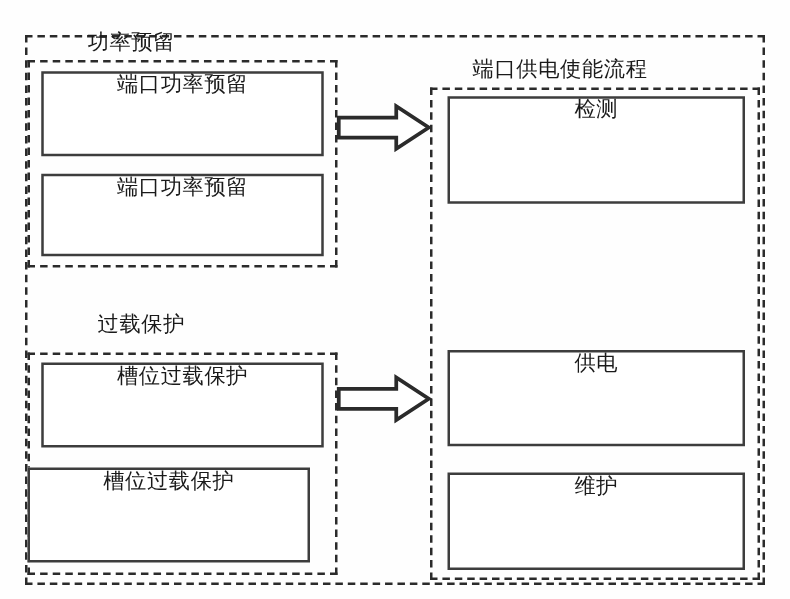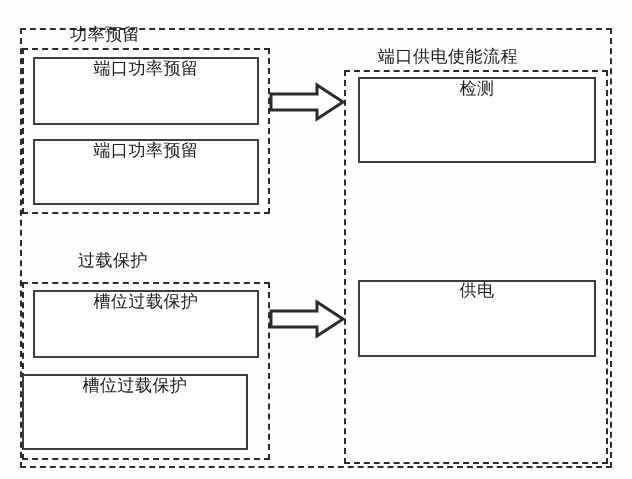--- a/index.html
+++ b/index.html
@@ -142,20 +142,23 @@
 
   <div class="node-box" id="node-detect">
     <span class="node-label">检测</span>
   </div>
 
 
   <div class="node-box" id="node-supply">
     <span class="node-label">供电</span>
   </div>
 
+  <div class="node-box" id="node-maintain">
+    <span class="node-label">维护</span>
+  </div>
 
   <div class="block-arrow" id="arrow-power-to-flow">
     <svg viewBox="0 0 78 40" preserveAspectRatio="none">
       <polygon points="3,12 49,12 49,3 75,20 49,37 49,28 3,28"></polygon>
     </svg>
   </div>
 
   <div class="block-arrow" id="arrow-overload-to-flow">
     <svg viewBox="0 0 78 40" preserveAspectRatio="none">
       <polygon points="3,12 49,12 49,3 75,20 49,37 49,28 3,28"></polygon>

